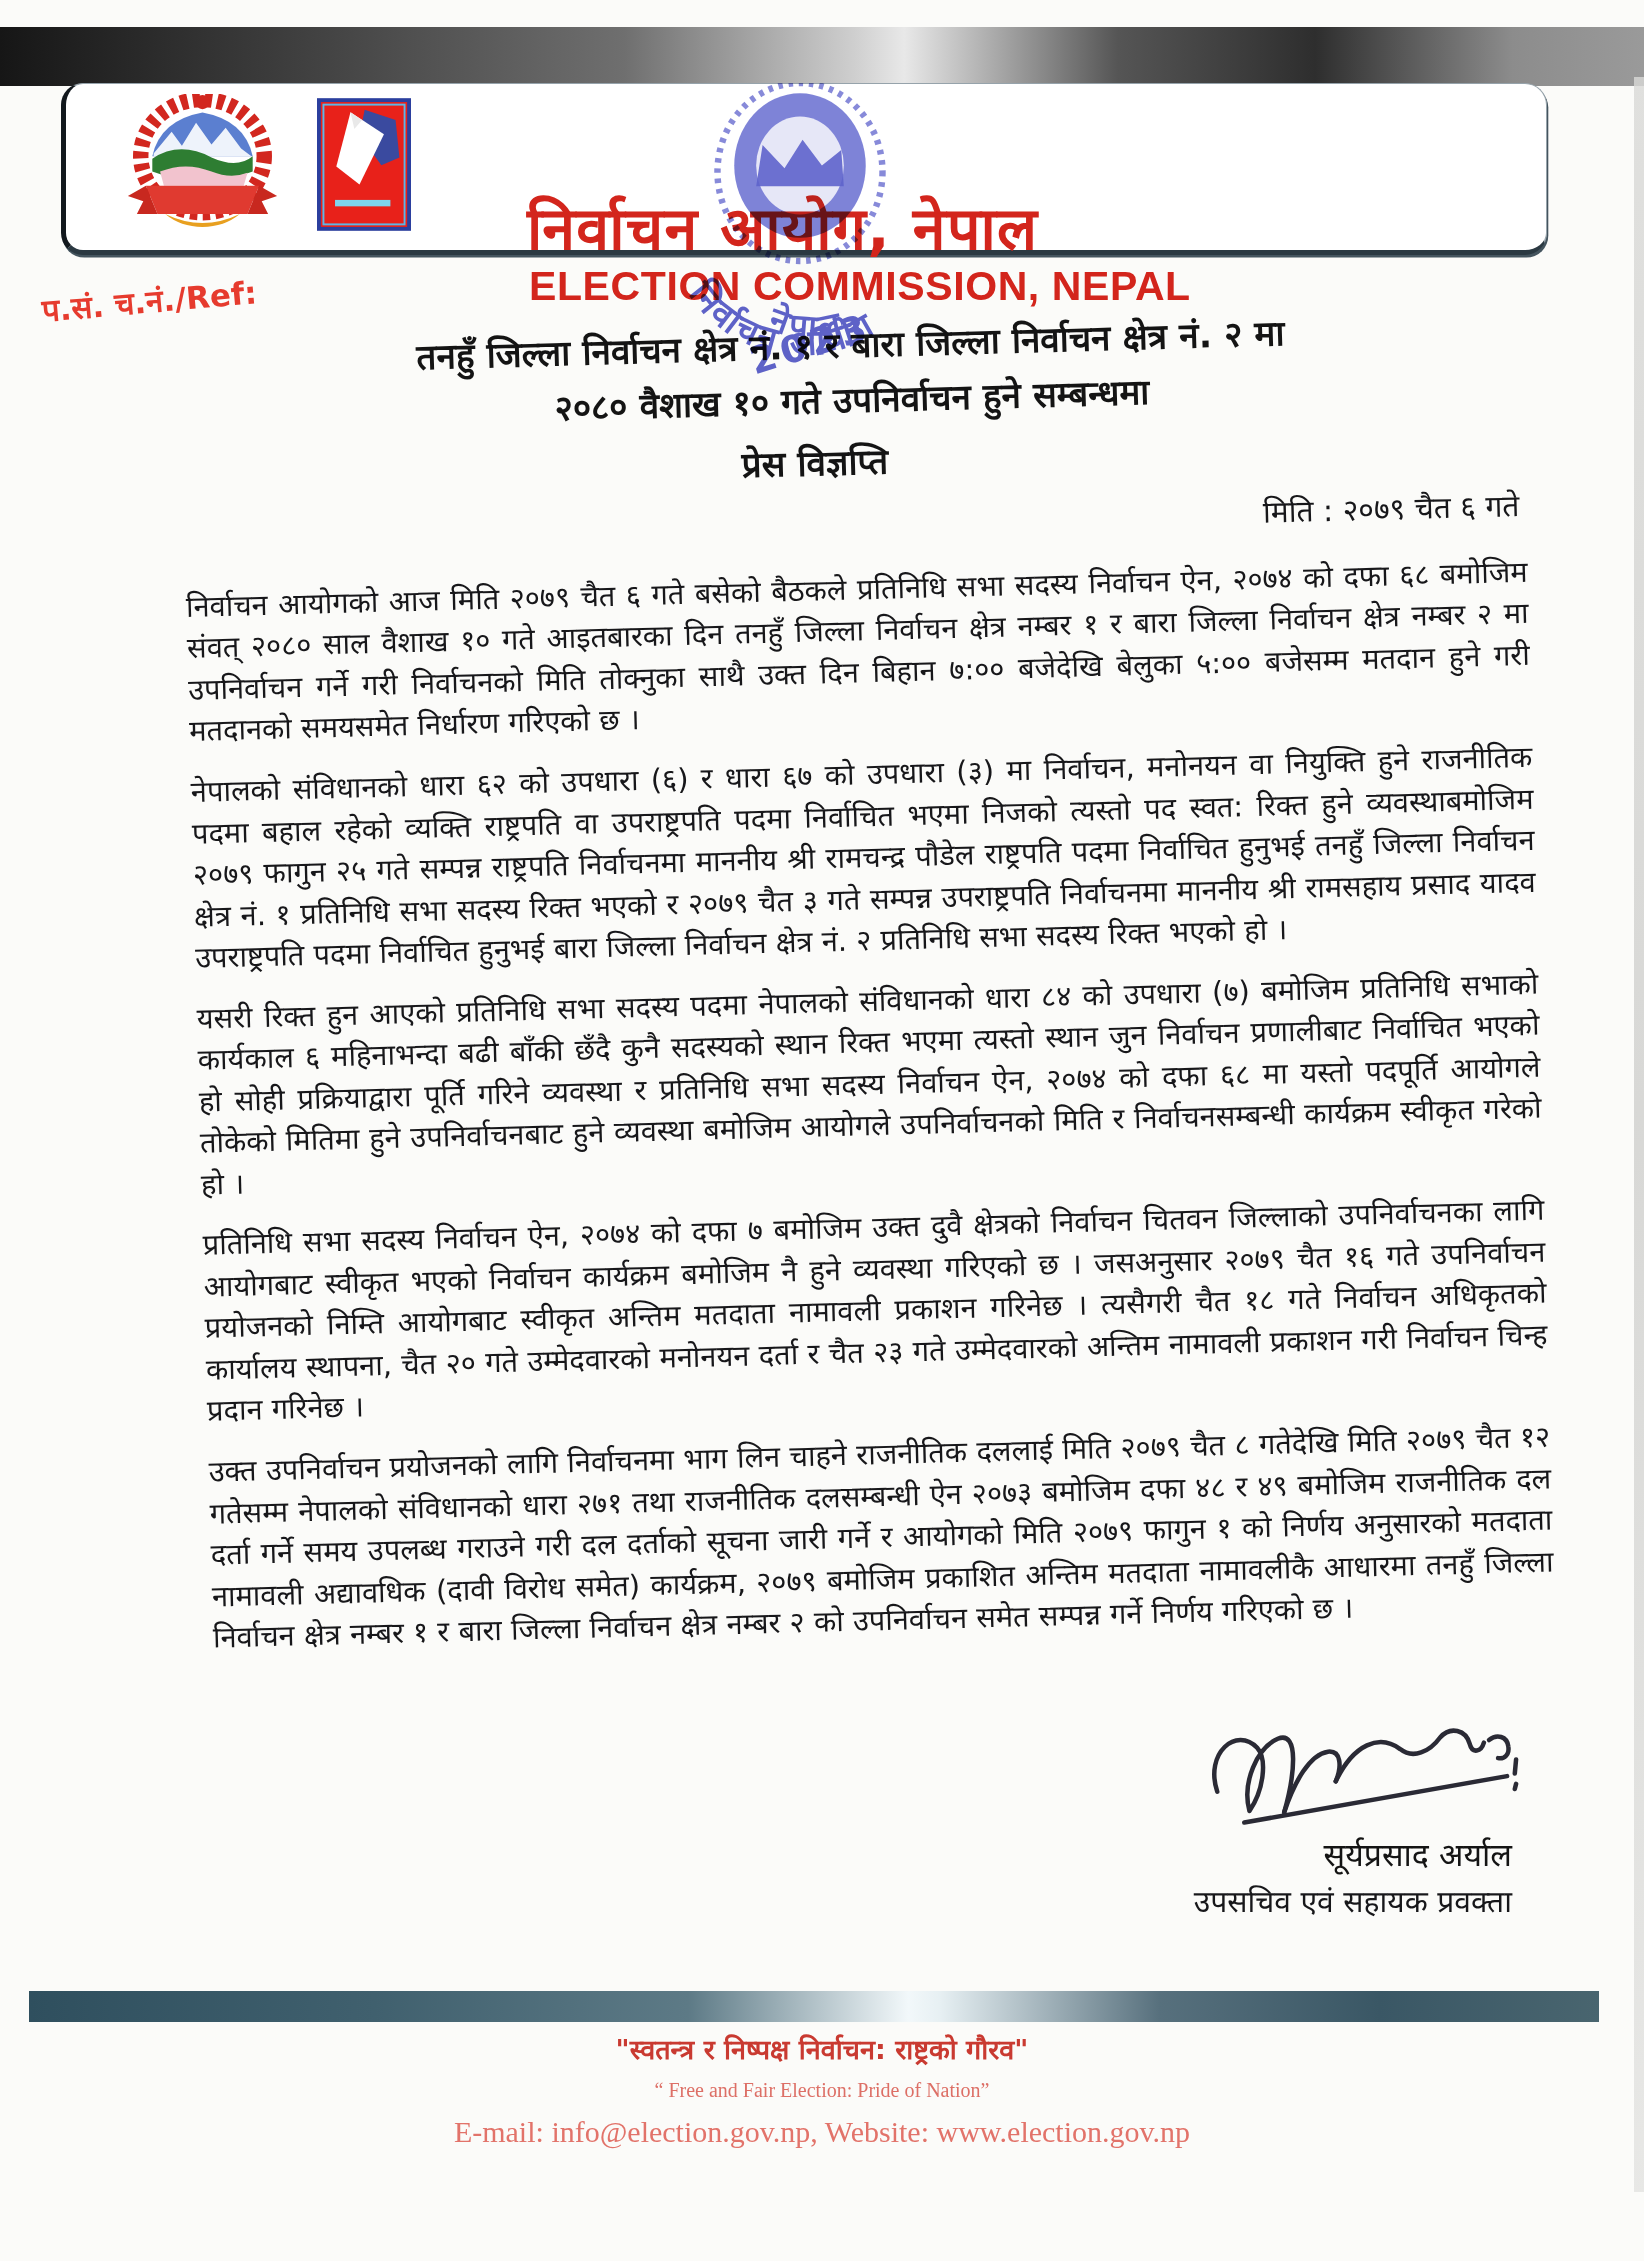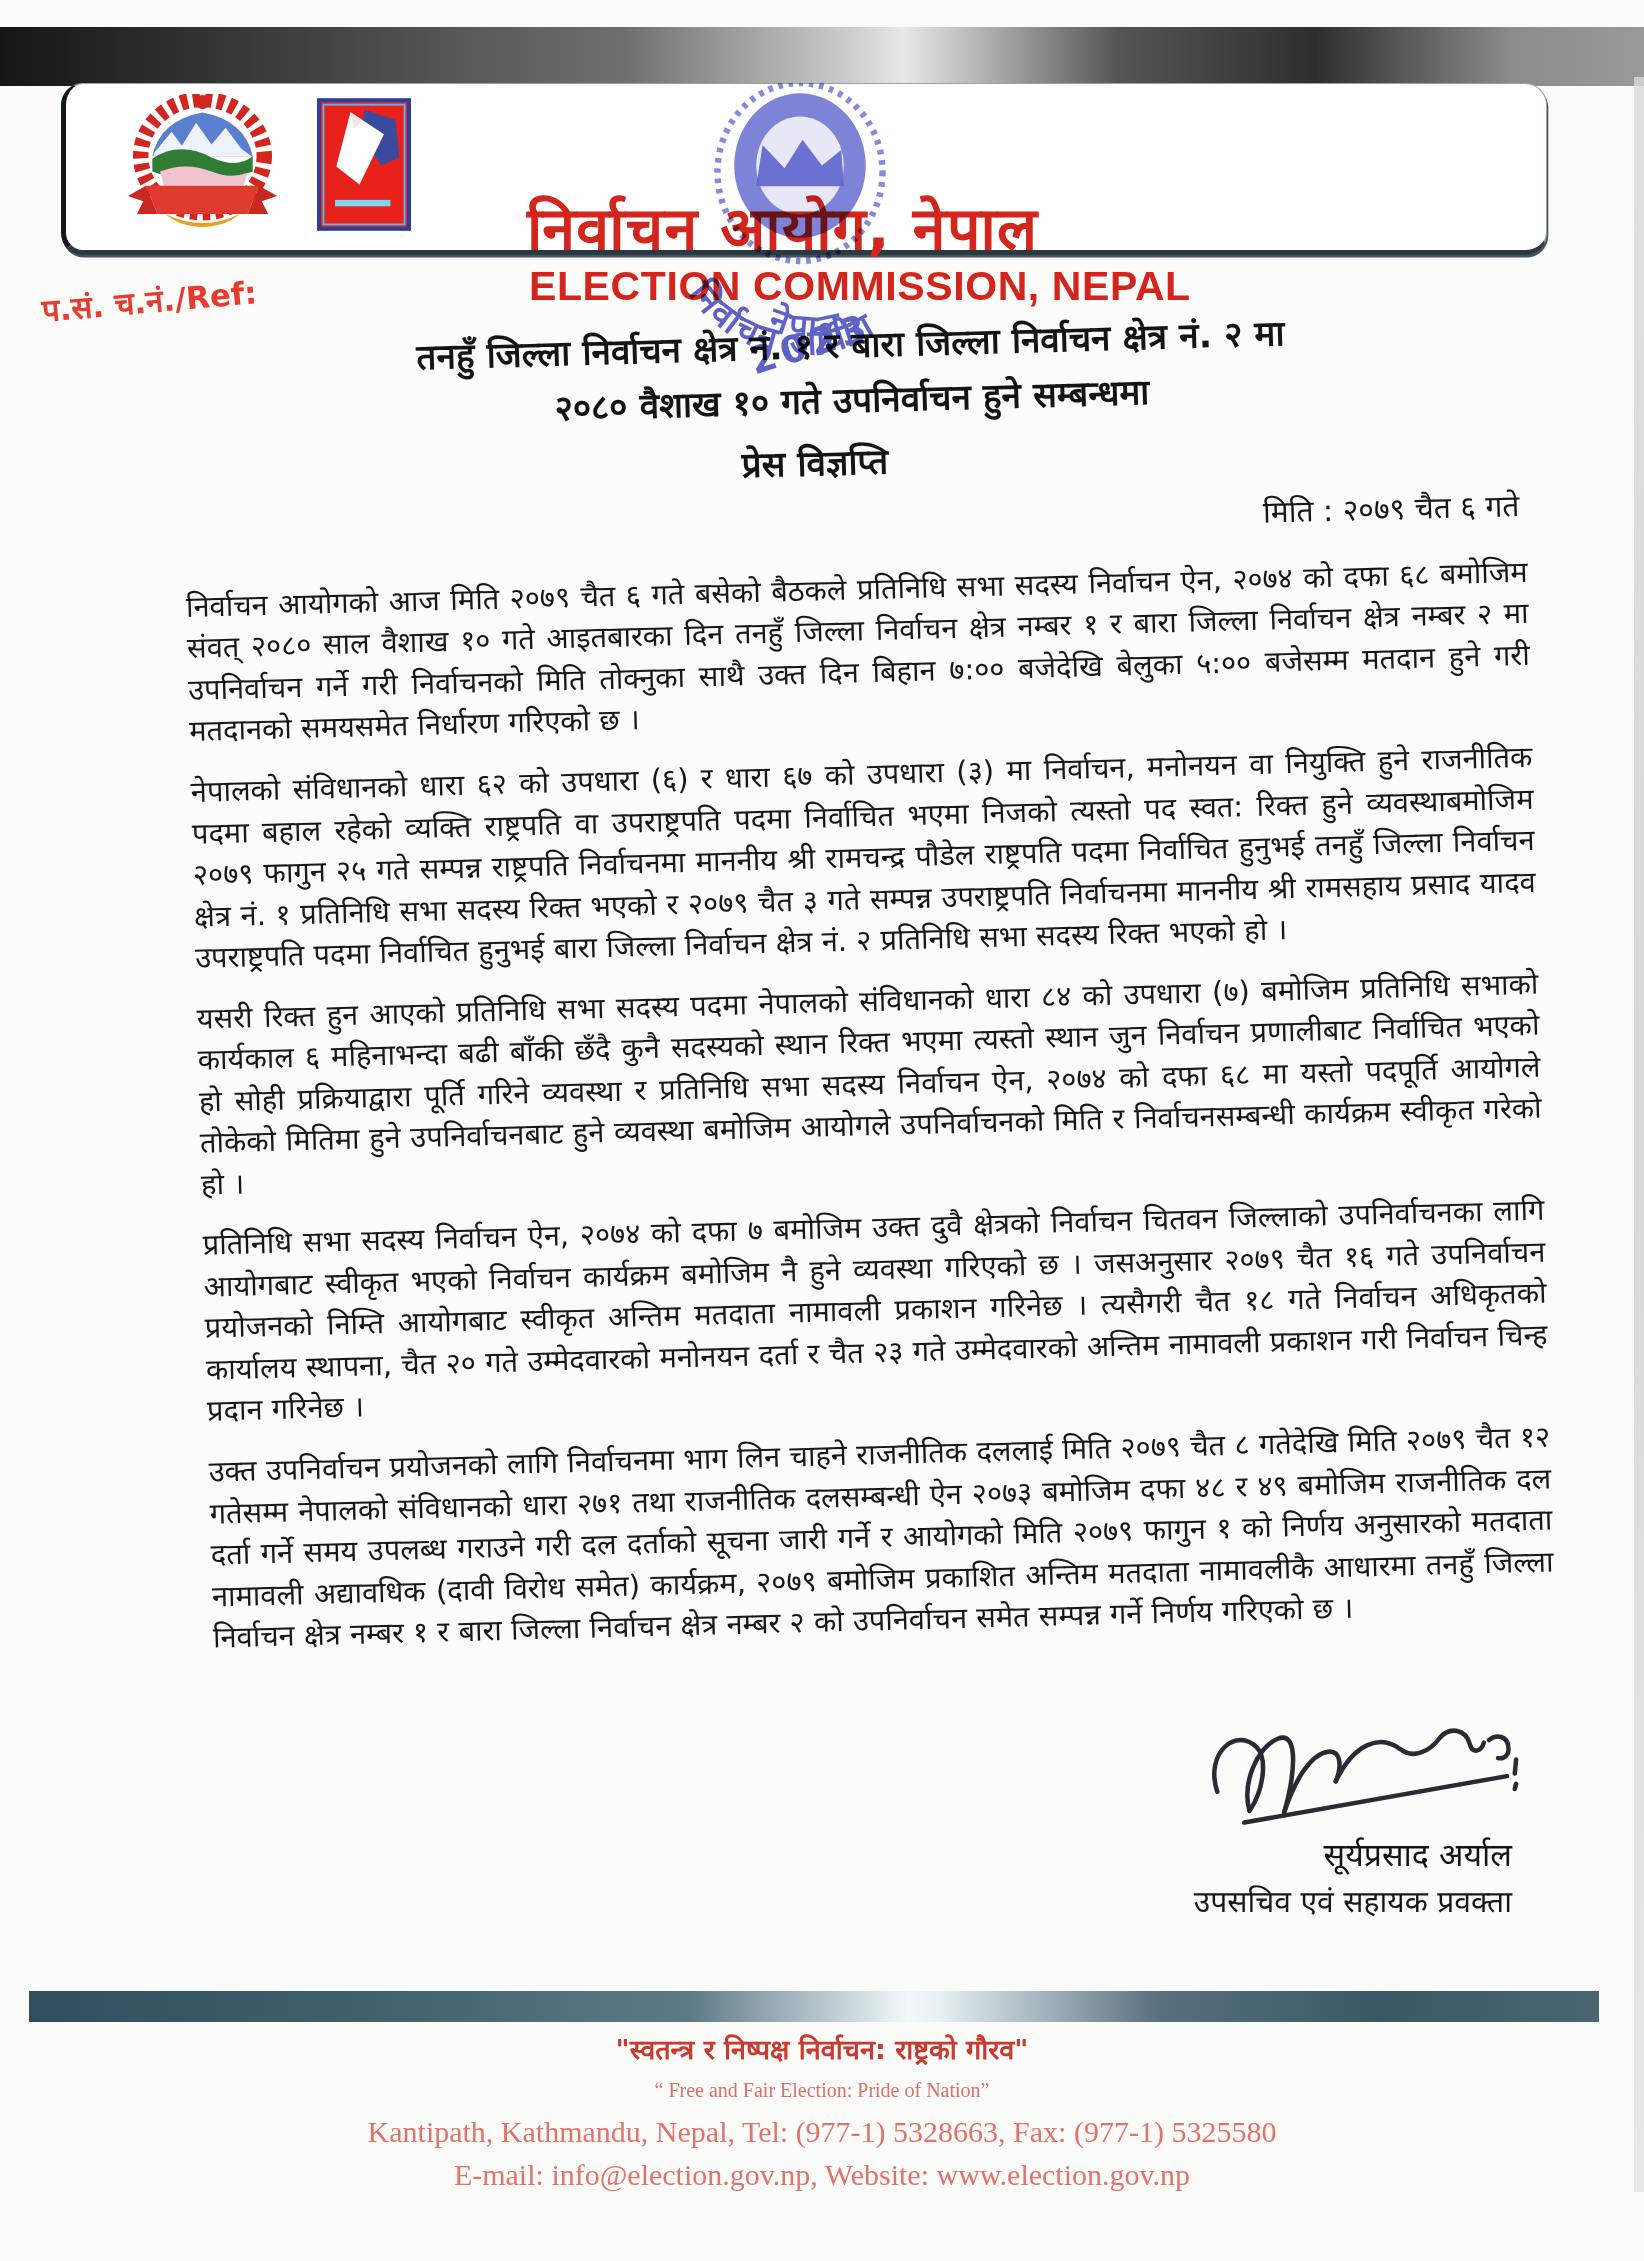--- a/index.html
+++ b/index.html
@@ -162,19 +162,18 @@
       <path d="M542 70 L540 92 M542 108 L540 116"></path>
     </g>
   </svg>
   <div class="sig-name">सूर्यप्रसाद अर्याल</div>
   <div class="sig-title">उपसचिव एवं सहायक प्रवक्ता</div>
 
   <div class="scan-band-bottom"></div>
   <div class="footer">
     <div class="np1">"स्वतन्त्र र निष्पक्ष निर्वाचन: राष्ट्रको गौरव"</div>
     <div class="en1">“ Free and Fair Election: Pride of Nation”</div>
-    <div class="en2">Kantipath, Kathmandu, Nepal, Tel: (977-1) 5328663, Fax: (977-1) 5325580</div>
     <div class="en3">E-mail: info@election.gov.np, Website: www.election.gov.np</div>
   </div>
 
   <div class="scan-right-strip"></div>
 </div>
 
 
 </body></html>

